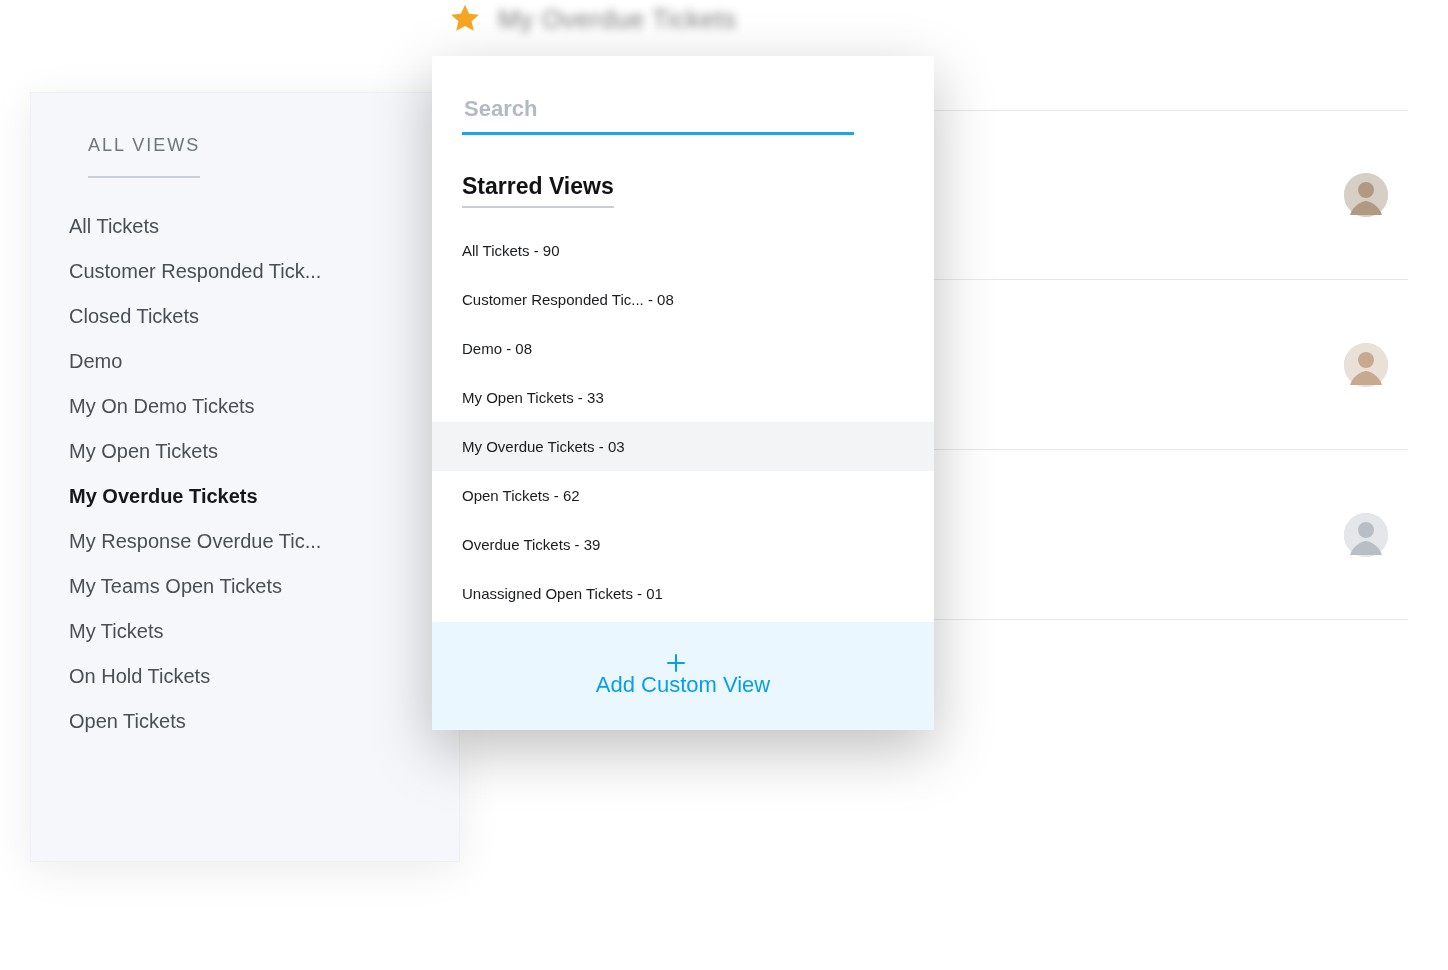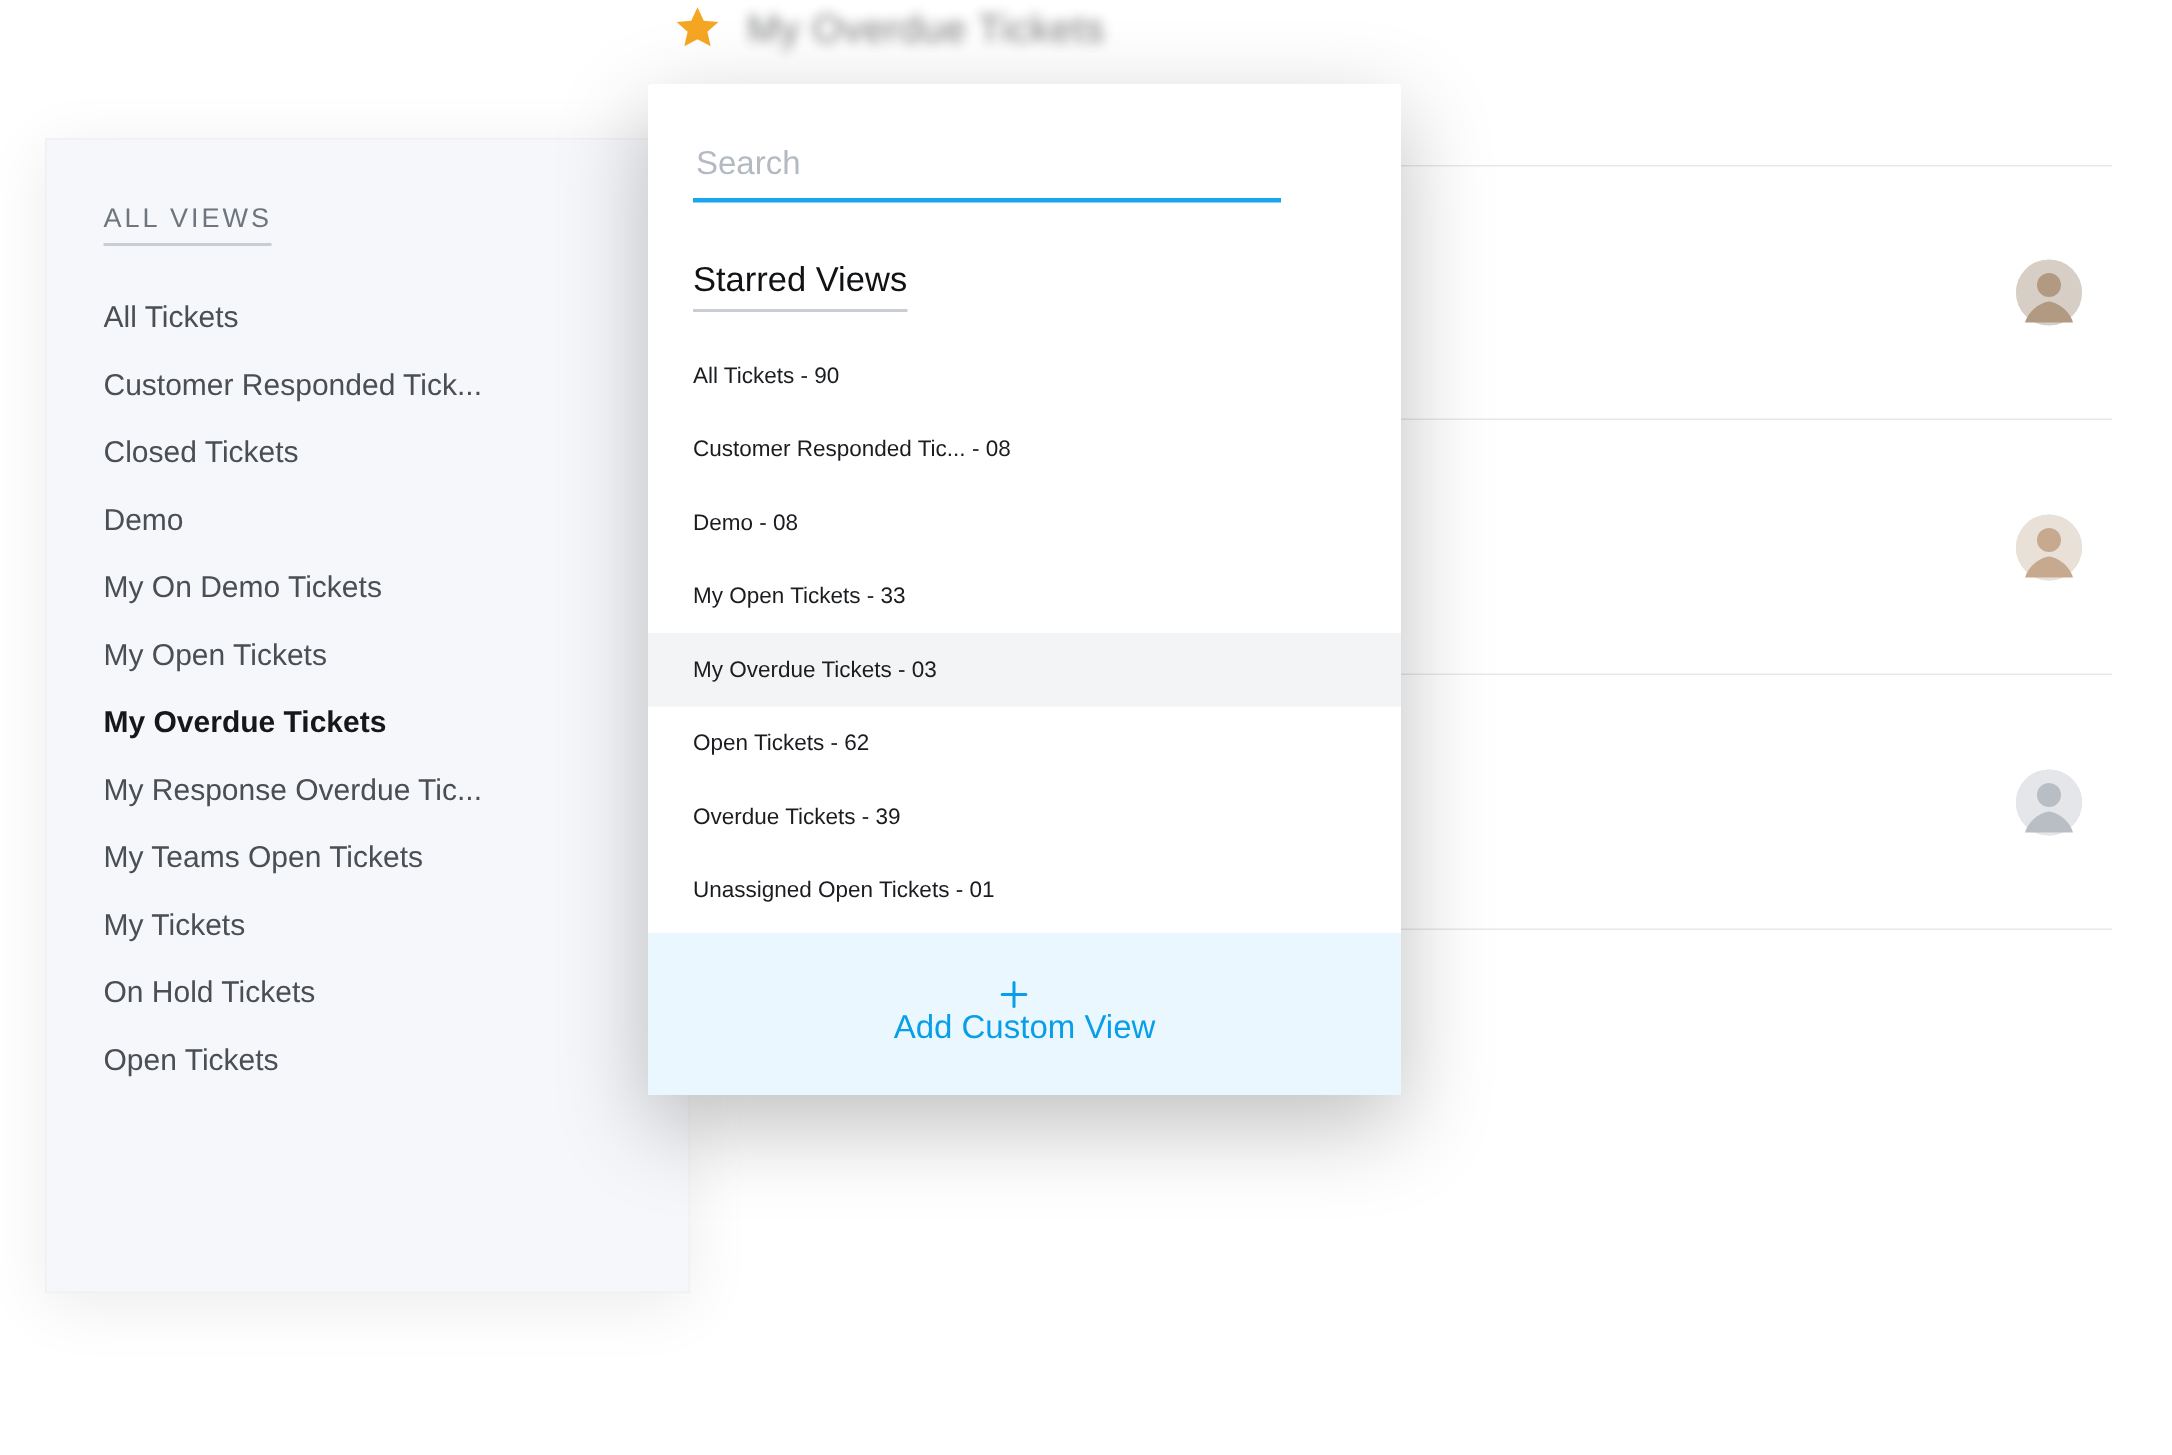--- a/index.html
+++ b/index.html
@@ -19,22 +19,22 @@
     position: absolute;
     left: 30px; top: 92px;
     width: 430px; height: 770px;
     background: #f5f7fa;
     border: 1px solid #eef0f3;
     box-shadow: 0 8px 40px rgba(0,0,0,0.08);
     padding: 42px 38px 30px 38px;
   }
   .all-views-header {
     font-size: 18px; letter-spacing: 2px; color: #6e757c;
-    padding-bottom: 6px; border-bottom: 2px solid #c9ced4;
-    display: inline-block; margin-bottom: 26px;
+    padding-bottom: 20px; border-bottom: 2px solid #c9ced4;
+    display: inline-block; margin-bottom: 26px; margin-left: 19px;
   }
   .all-views-list { list-style: none; }
   .all-views-list li {
     font-size: 20px; color: #4a4f55; padding: 11px 0; cursor: pointer;
     white-space: nowrap; overflow: hidden; text-overflow: ellipsis;
   }
   .all-views-list li.active { font-weight: 700; color: #15171a; }
 
   
   .starred-panel {
@@ -44,25 +44,26 @@
     background: #fff;
     box-shadow: 0 20px 60px rgba(0,0,0,0.25);
     border-radius: 2px;
     padding-top: 34px;
   }
   .search-wrap { padding: 0 30px 18px 30px; }
   .search-input {
     width: 392px; border: none; border-bottom: 3px solid #18a6f0;
     font-size: 22px; padding: 6px 2px 10px 2px; outline: none; color: #222;
     background: transparent;
+    font-weight: bold;
   }
   .search-input::placeholder { color: #b4bac1; }
   .starred-header {
     margin: 20px 30px 18px 30px;
-    font-size: 23px; font-weight: 400; color: #101214;
+    font-size: 23px; font-weight: 700; color: #101214;
     padding-bottom: 6px; border-bottom: 2px solid #c9ced4;
     display: inline-block;
   }
   .starred-list { list-style: none; padding-bottom: 4px; }
   .starred-list li {
     font-size: 15px; color: #1a1c1f; padding: 16px 30px; cursor: pointer;
     white-space: nowrap; overflow: hidden; text-overflow: ellipsis;
   }
   .starred-list li.active { background: #f3f4f6; }
   .starred-list .count { white-space: nowrap; }

